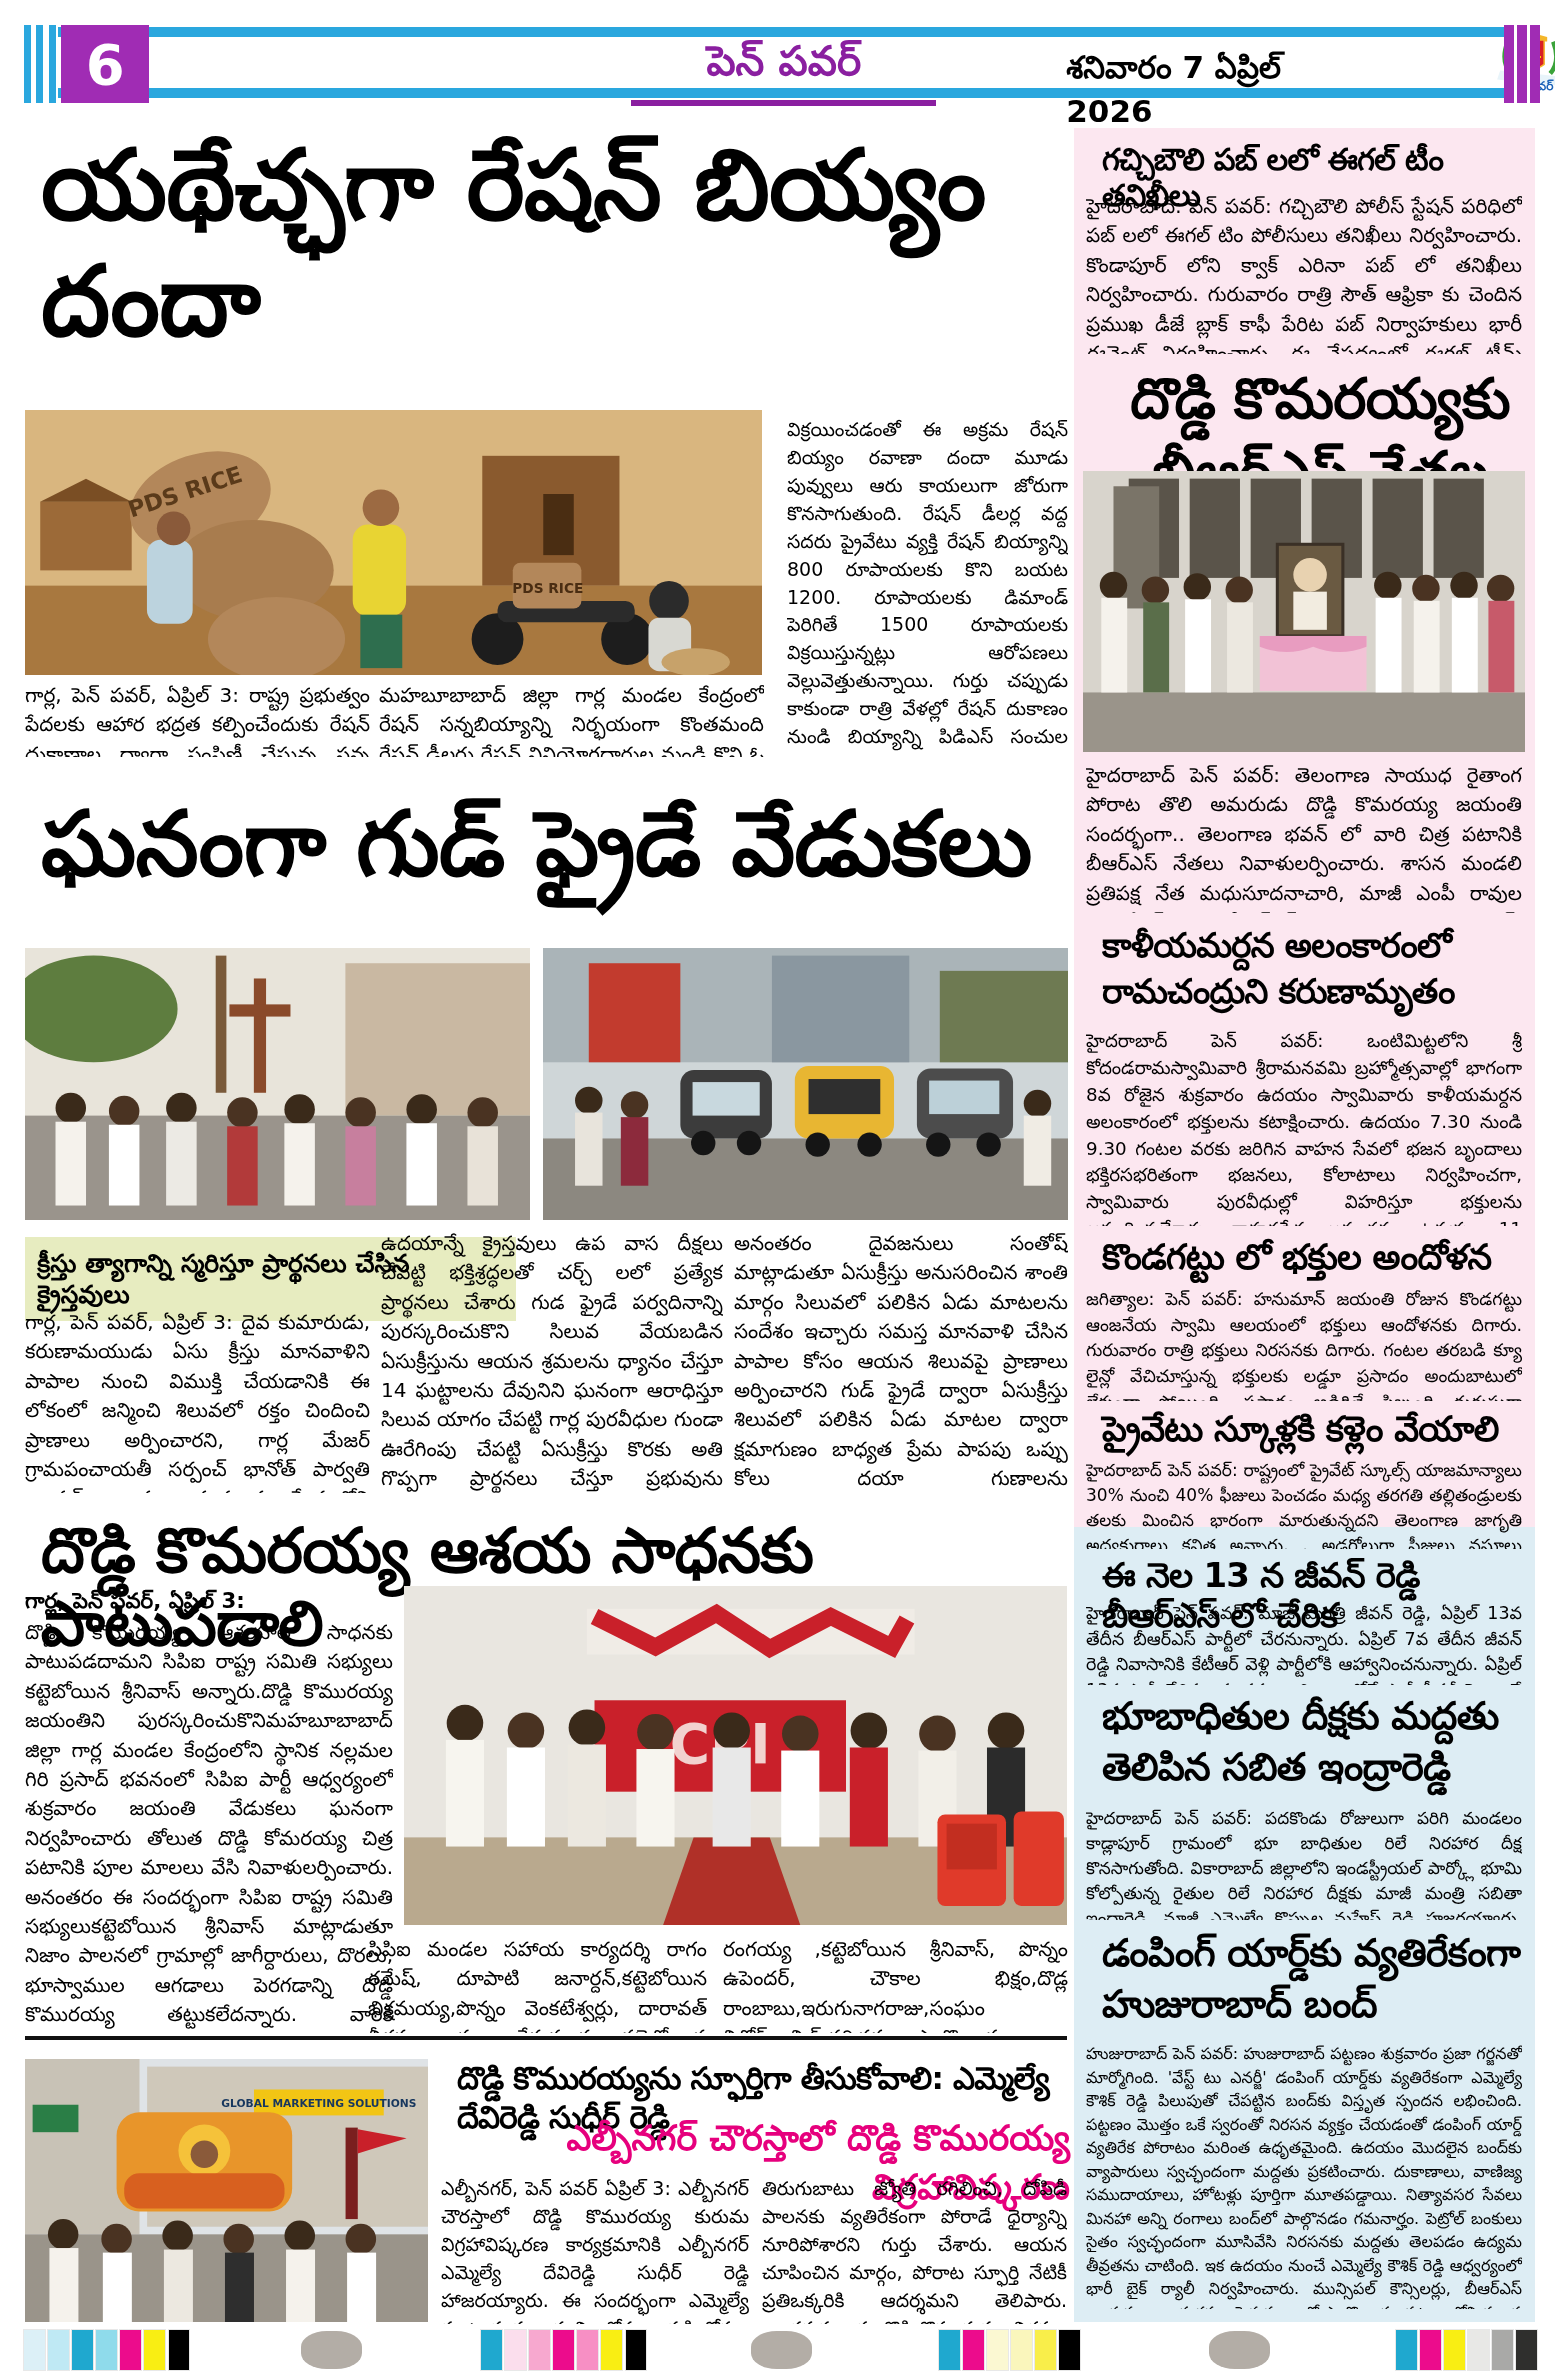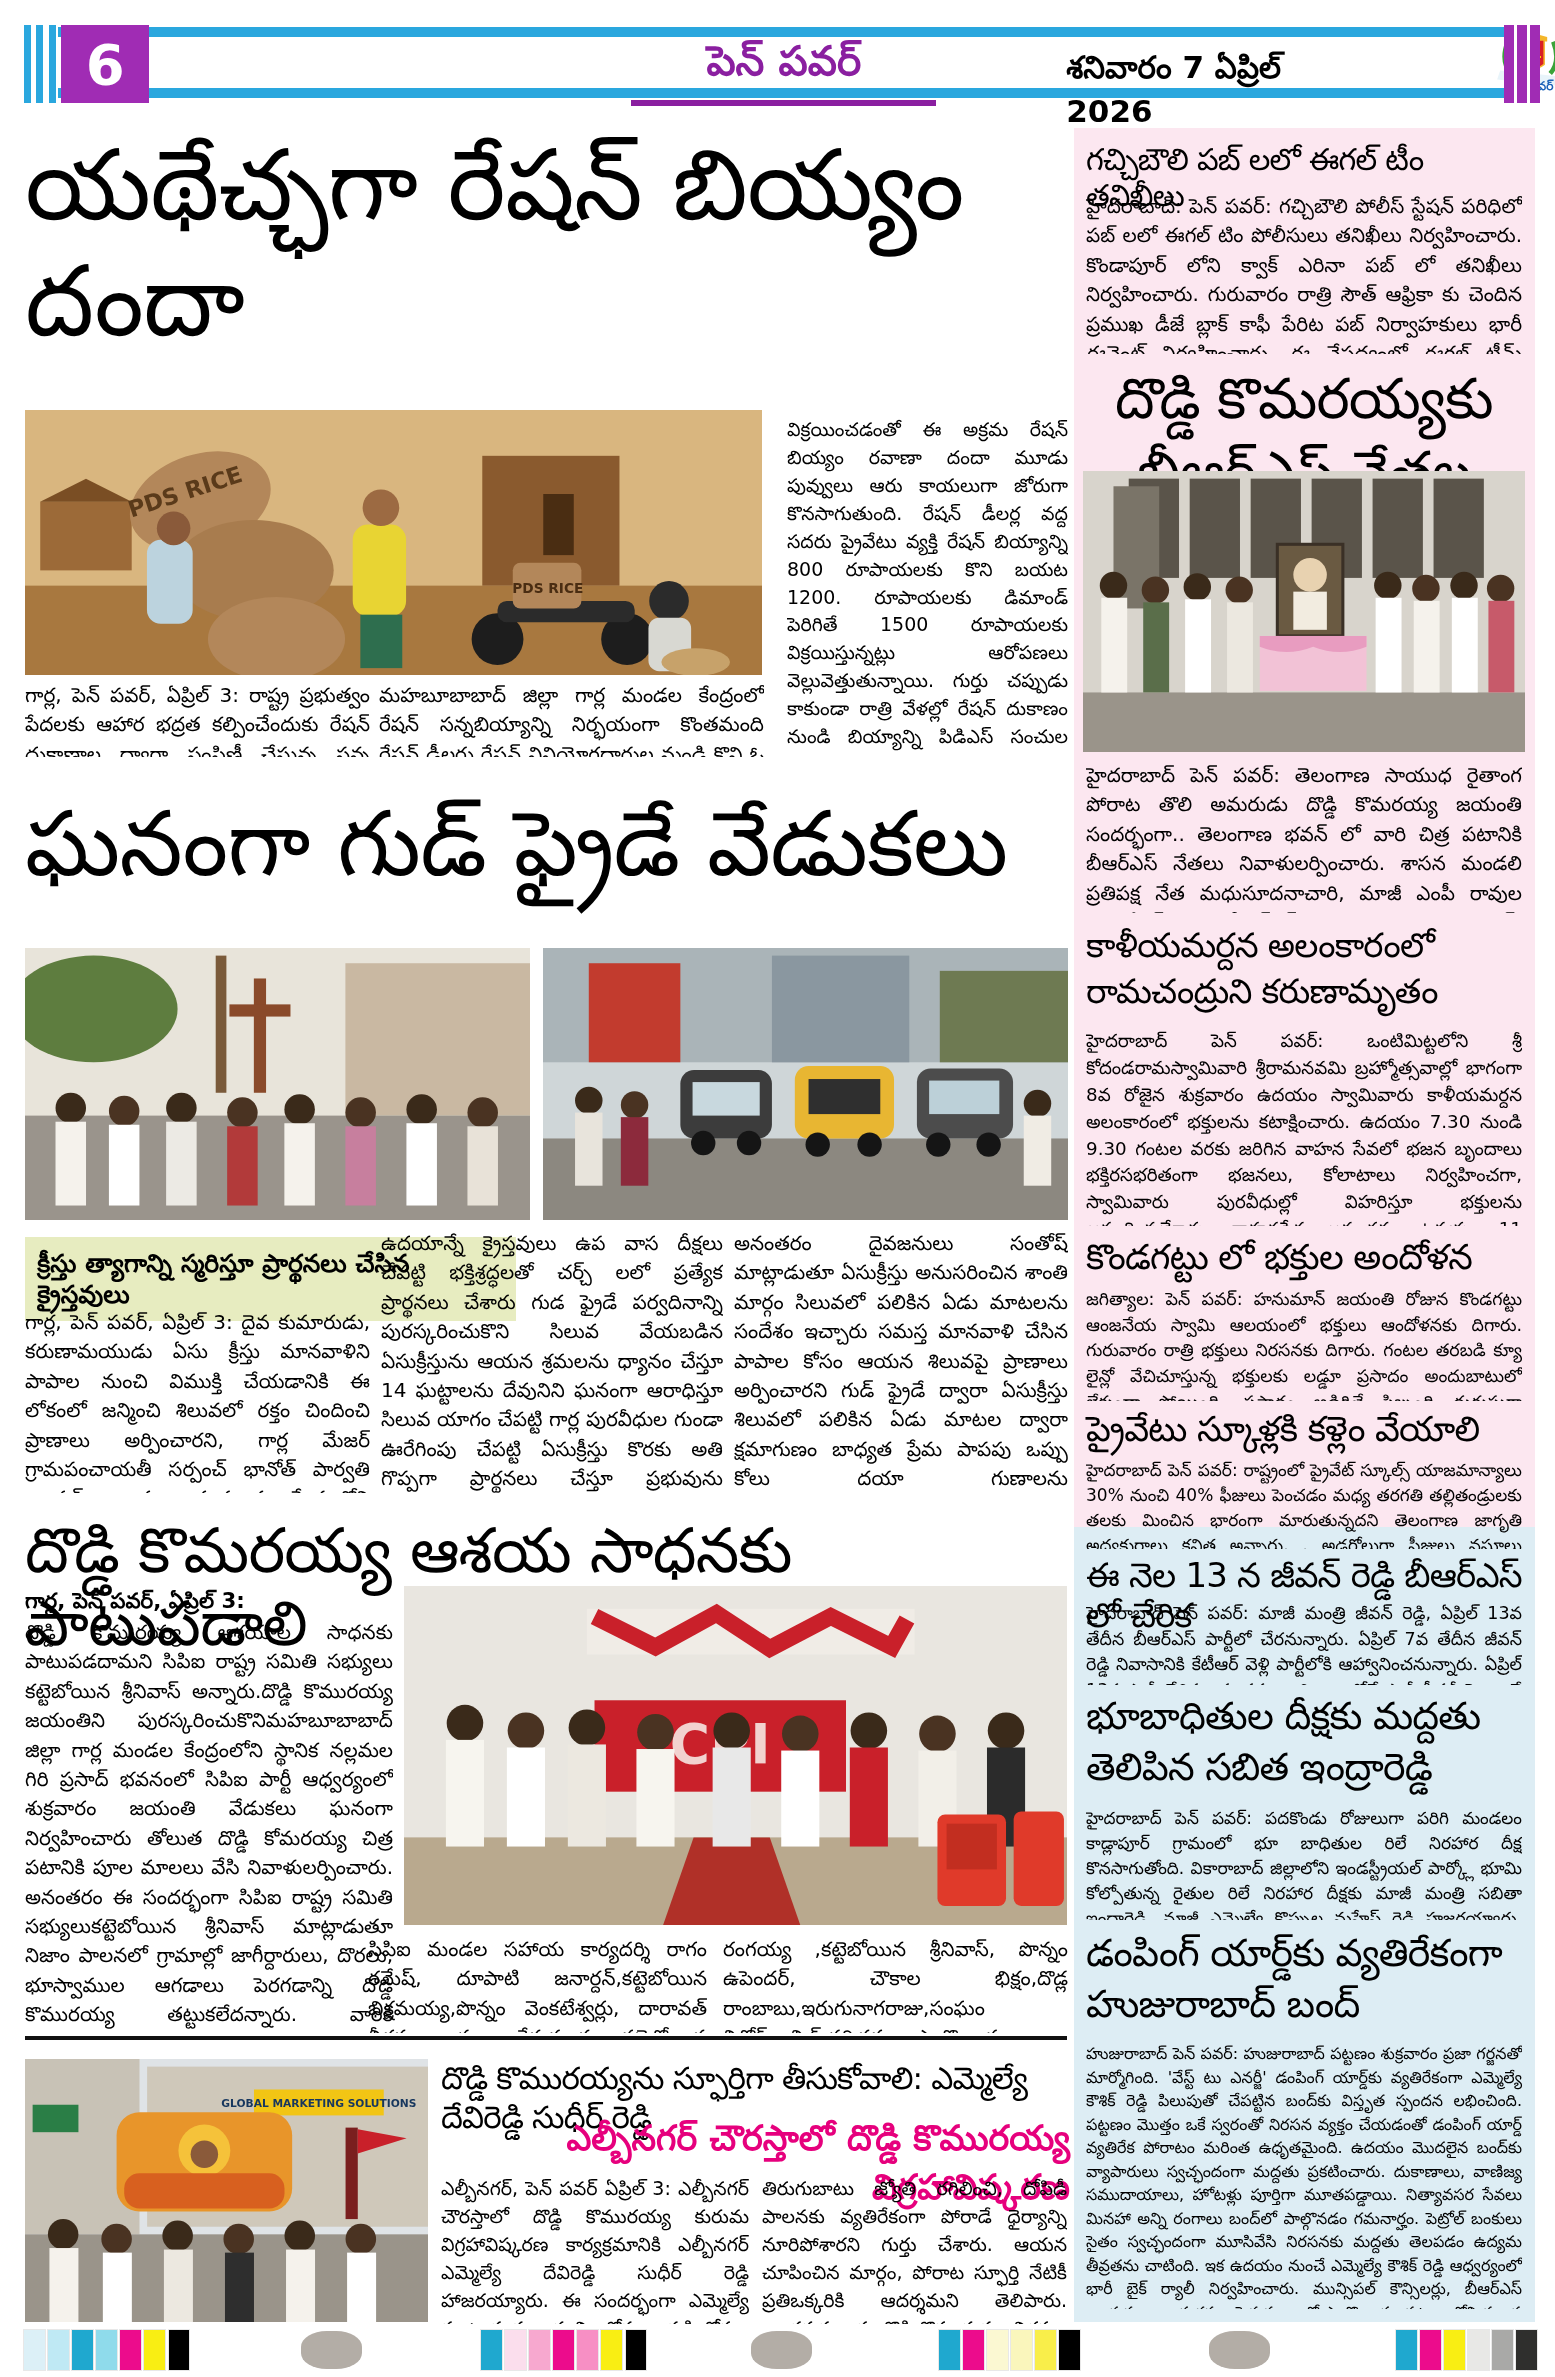--- a/index.html
+++ b/index.html
@@ -7,21 +7,21 @@
         font-family:"DejaVu Sans","Liberation Sans",sans-serif;color:#000;}
   .abs{position:absolute;}
   
   .hdr-bar{background:#2aa7de;}
   .purple-box{background:#a02cb4;color:#fff;font-weight:bold;display:flex;align-items:center;justify-content:center;font-size:56px;font-family:"DejaVu Sans",sans-serif;}
   .vstripe{position:absolute;top:0;bottom:0;width:6.9px;background:#2aa7de;}
   .pstripe{position:absolute;top:0;bottom:0;width:10px;background:#a02cb4;}
   .masthead{color:#8a1fa0;font-weight:800;font-size:41px;text-align:center;border-bottom:6.9px solid #8a1fa0;padding-bottom:4.6px;}
   .hdr-date{font-weight:800;font-size:31px;}
   
-  .headline{font-weight:400;line-height:1.18;letter-spacing:-0.8px;color:#000;}
+  .headline{font-weight:700;line-height:1.18;letter-spacing:-0.8px;color:#000;margin-left:16px;}
   .body-text{font-size:20px;line-height:1.47;text-align:justify;}
   .bold{font-weight:bold;}
   .kicker{background:#e7ecc0;font-weight:800;font-size:25px;padding:10.7px 12.2px;line-height:1.25;}
   .pink-bg{background:#fce7f0;}
   .blue-bg{background:#ddedf4;}
   .magenta-head{color:#e6007d;font-weight:800;text-align:right;}
   .divider{background:#111;}
   .photo{overflow:hidden;background:#ccc;}
   .photo svg{display:block;width:100%;height:100%;}
   

